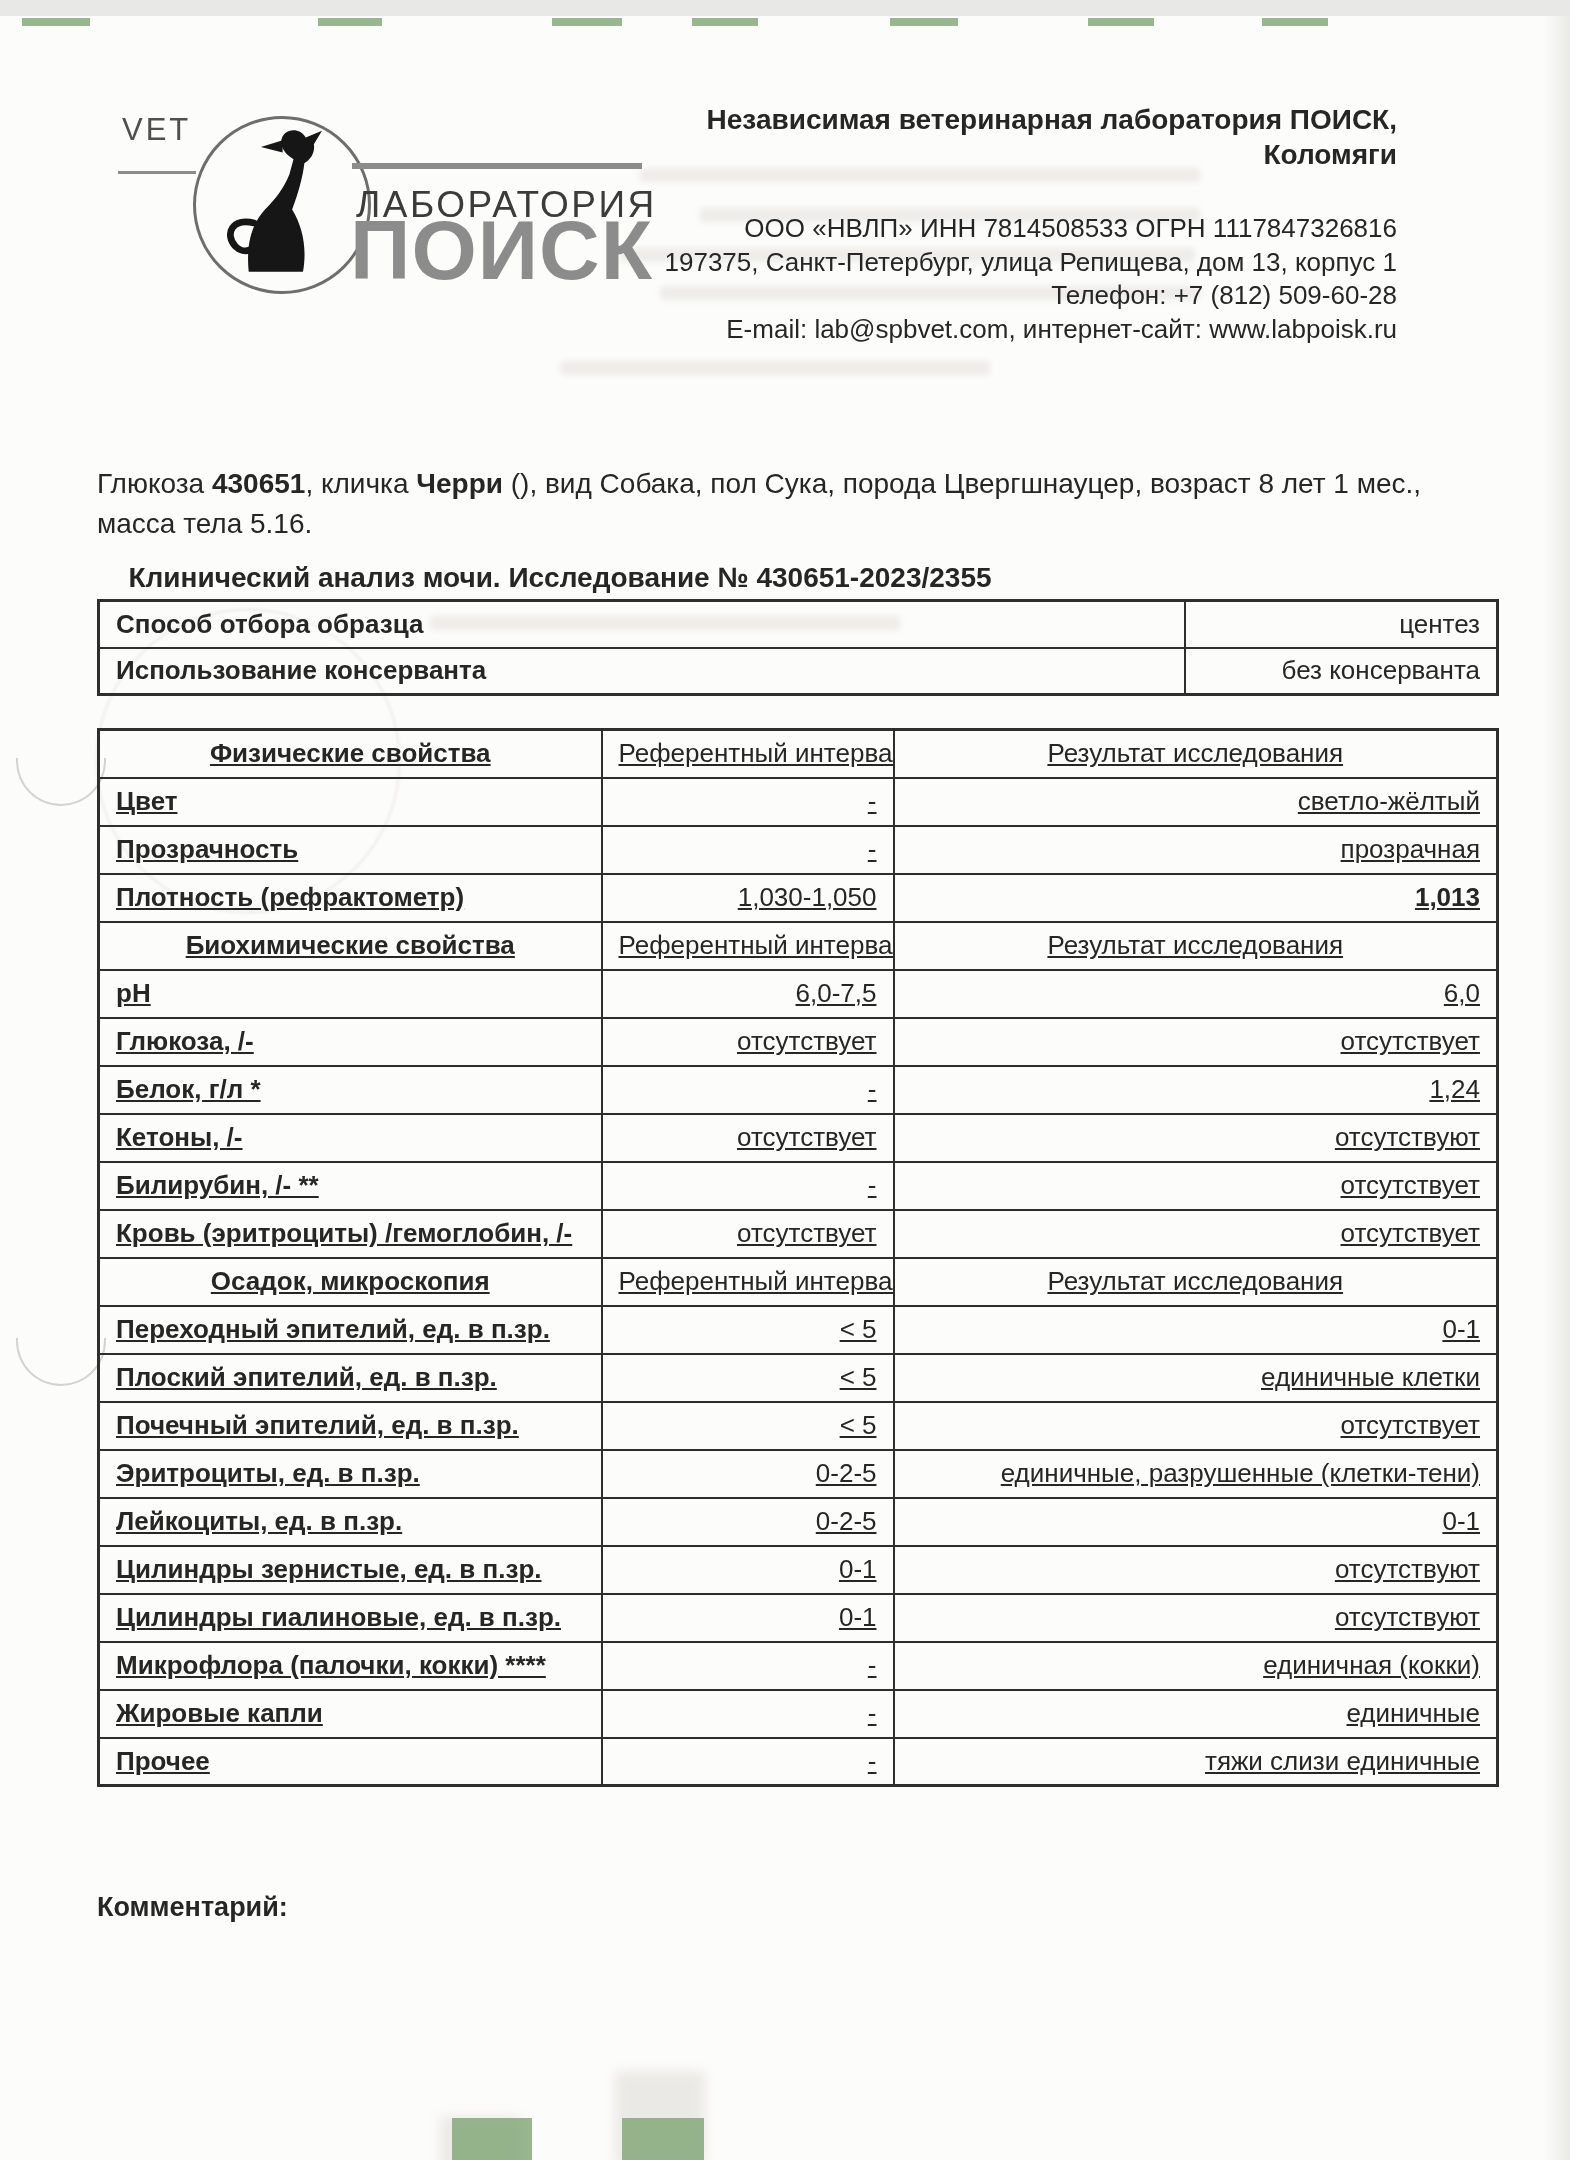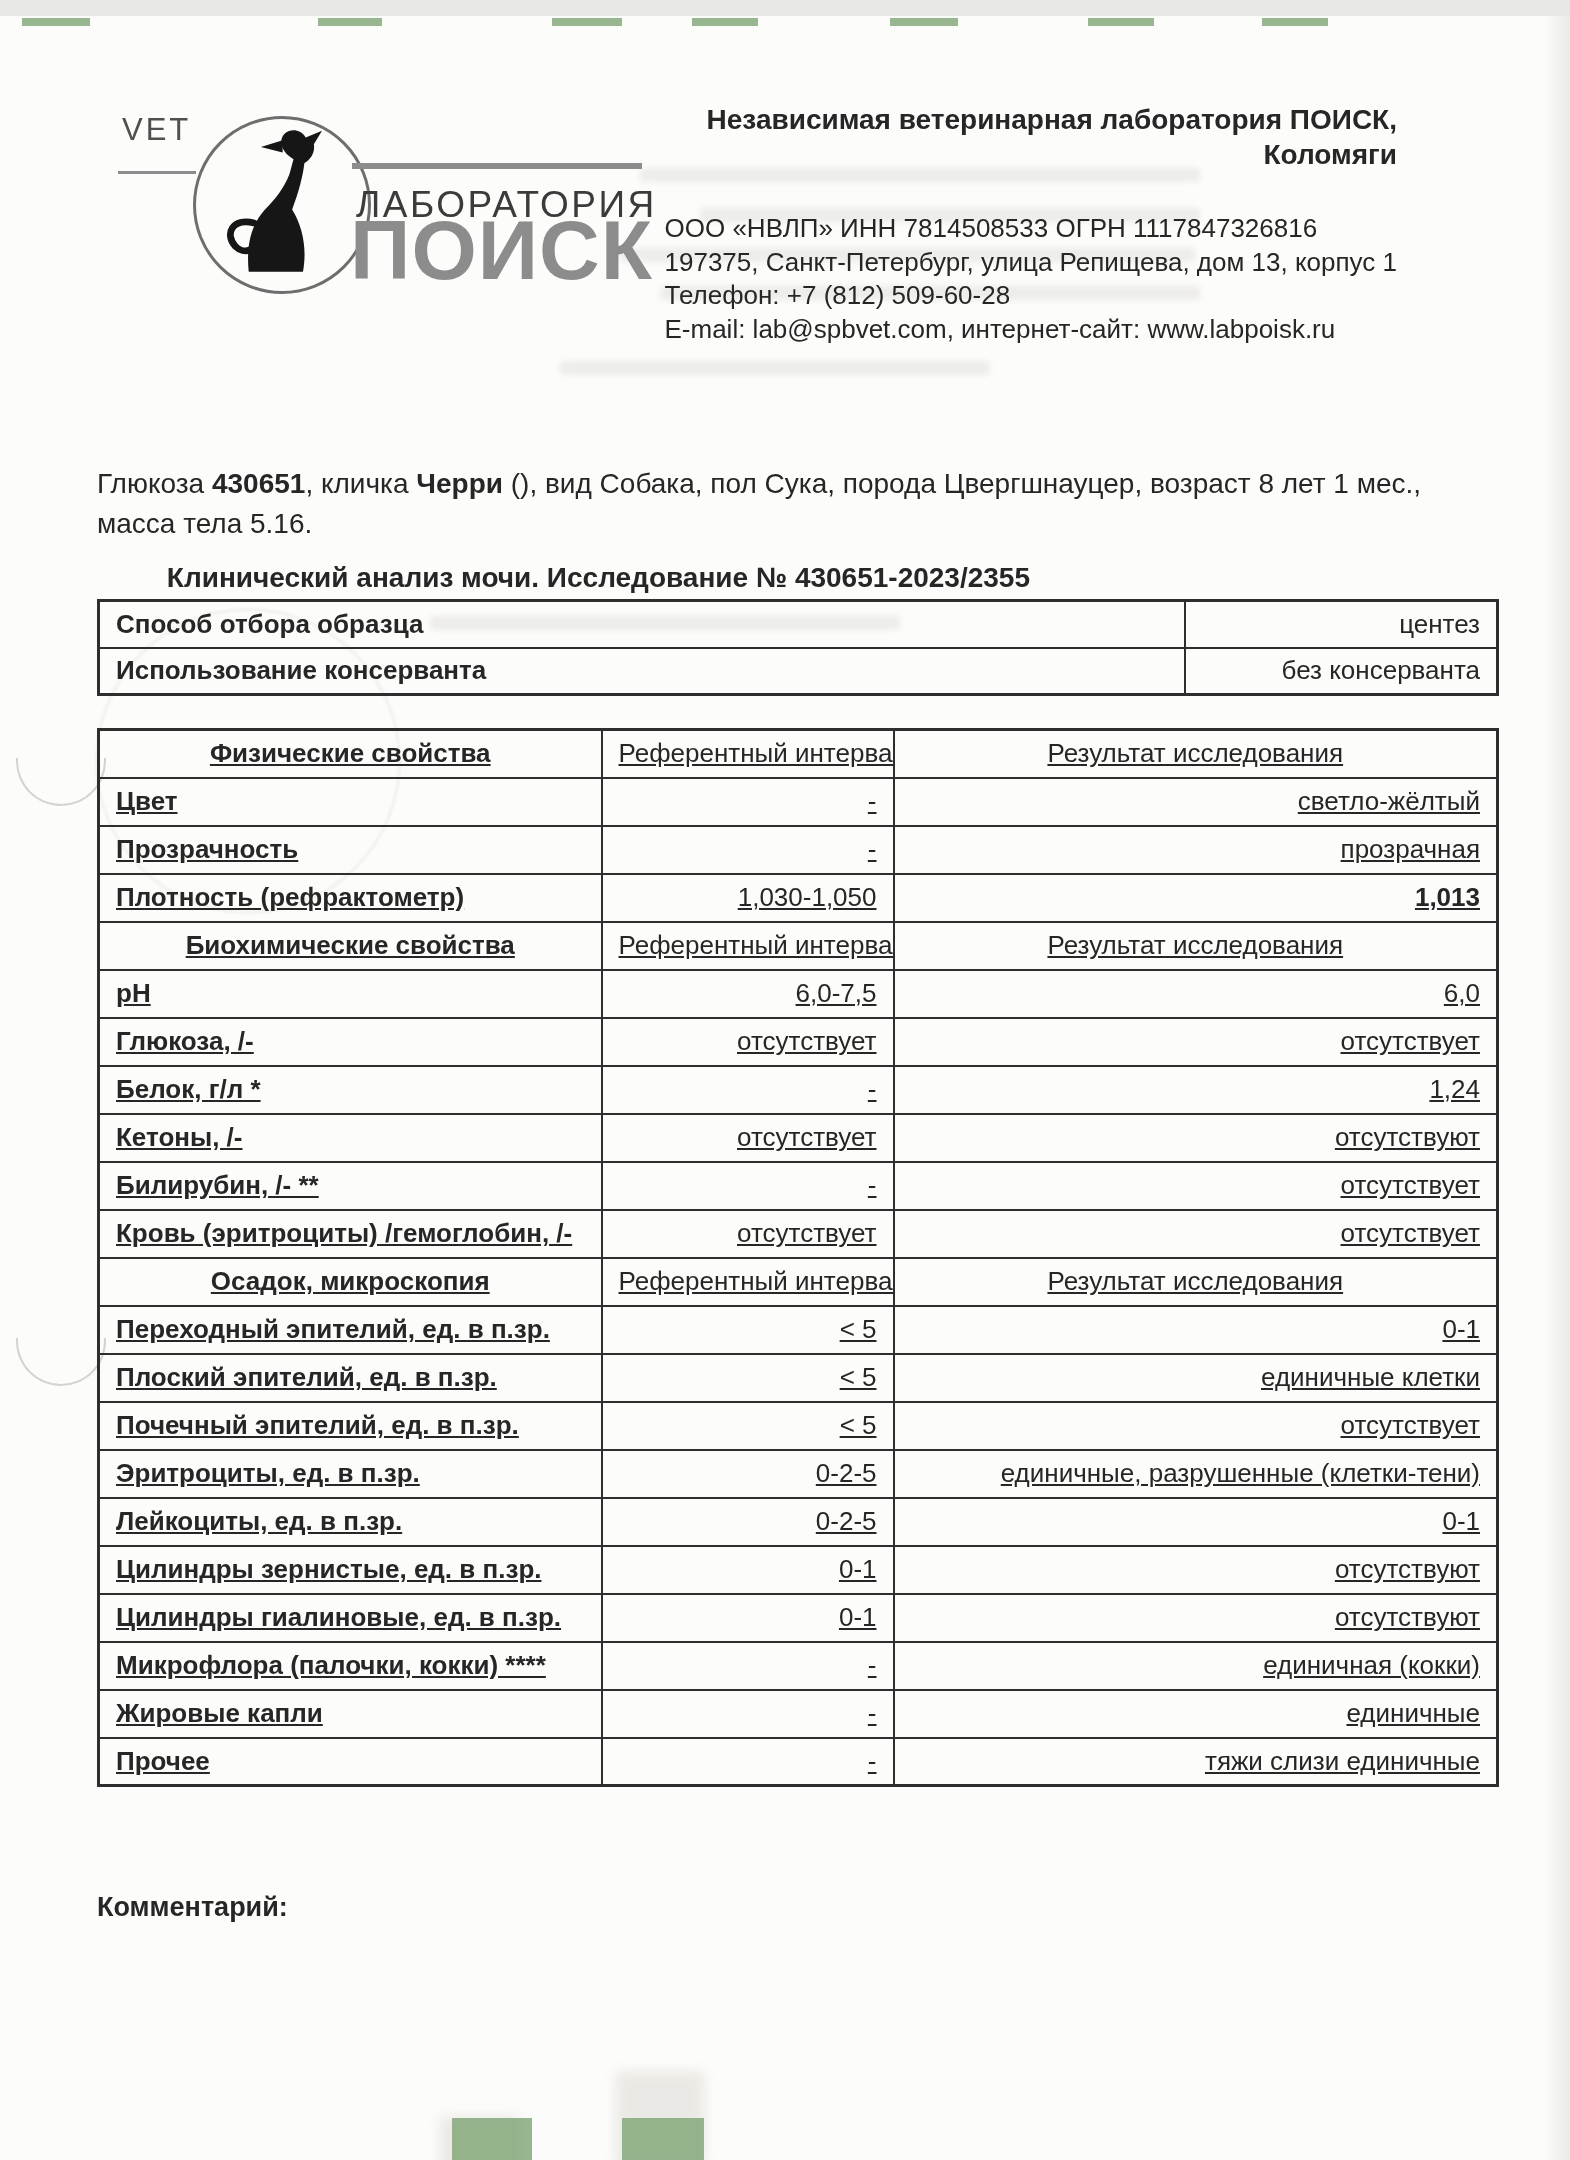--- a/index.html
+++ b/index.html
@@ -14,28 +14,28 @@
   .logo-vet{left:122px;top:96px;font-size:31px;letter-spacing:3px;color:#4f4f4f;}
   .logo-vet-rule{left:118px;top:155px;width:78px;height:3px;background:#8c8c8c;}
   .logo-circle{left:193px;top:100px;width:172px;height:172px;border:3px solid #6e6e6e;border-radius:50%;background:transparent;}
   .logo-dog{left:214px;top:112px;width:140px;height:152px;}
   .logo-bar{left:352px;top:147px;width:290px;height:6px;background:#8c8c8c;}
   .logo-laboratory{left:356px;top:168px;font-size:37px;letter-spacing:2.5px;color:#3b3b3b;}
   .logo-poisk{left:350px;top:190px;font-size:84px;font-weight:700;color:#8c8c8c;letter-spacing:1px;line-height:88px;}
 
   
   .org-title{top:86px;right:173px;text-align:right;font-size:28px;font-weight:700;line-height:35px;}
-  .org-info{top:196px;right:173px;text-align:left;font-size:26px;line-height:33.5px;}
+  .org-info{top:196px;right:173px;text-align:right;font-size:26px;line-height:33.5px;}
 
   
   .patient{left:97px;top:448px;width:1398px;font-size:28px;line-height:40px;}
   .patient .b{font-weight:700;}
 
   
-  .report-title{left:90px;top:546px;width:940px;text-align:right;font-size:28px;font-weight:700;}
+  .report-title{left:90px;top:546px;width:940px;text-align:center;font-size:28px;font-weight:700;}
 
   
   table{border-collapse:collapse;table-layout:fixed;font-size:26px;color:#262626;}
   .sample-table{left:97px;top:583px;width:1399px;}
   .main-table{left:97px;top:712px;width:1399px;}
   table,td{border:2px solid #2e2e2e;}
   table{border-width:3px;}
   .sample-table tr{height:47px;}
   .main-table tr{height:48px;text-decoration:underline;}
   td{padding:0 16px;overflow:hidden;white-space:nowrap;}

